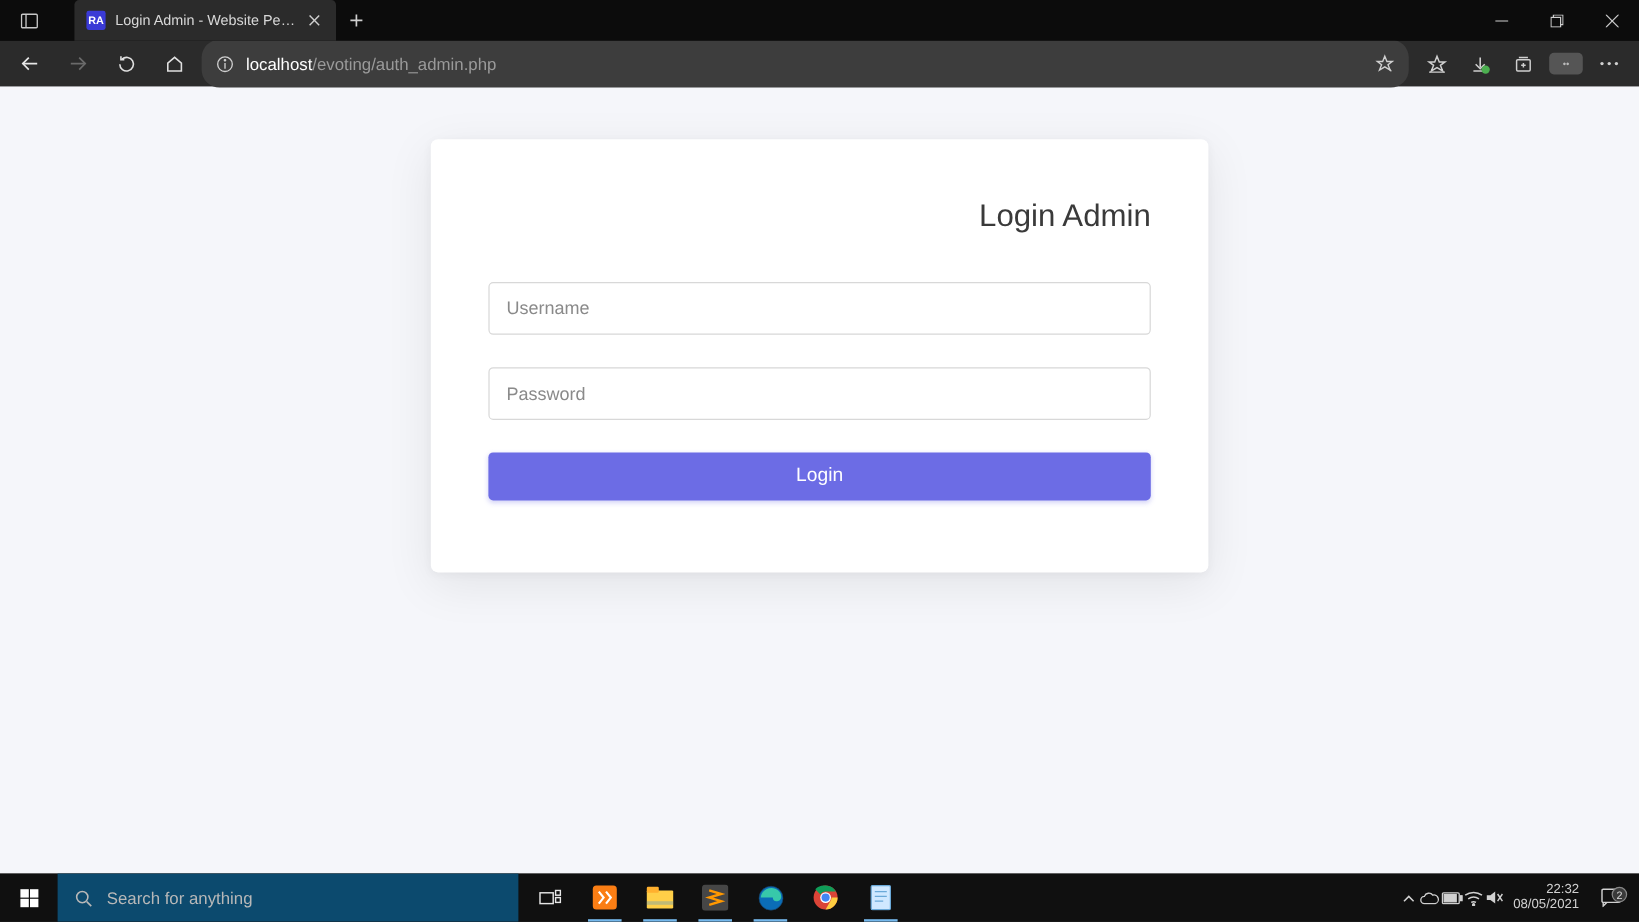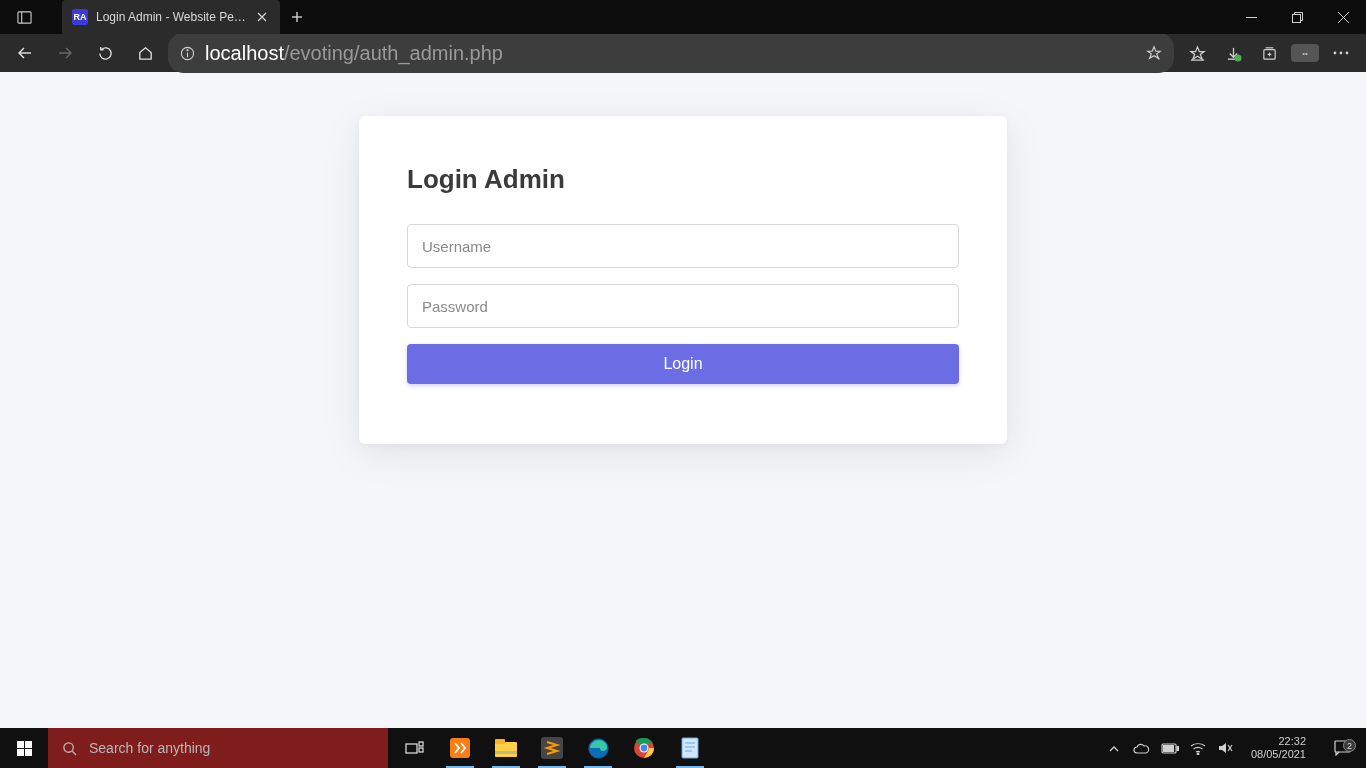--- a/index.html
+++ b/index.html
@@ -14,45 +14,45 @@
   .tab .tab-title { max-width:150px; white-space:nowrap; overflow:hidden; text-overflow:ellipsis; }
   .tab .tab-close { width:16px; height:16px; display:flex; align-items:center; justify-content:center; color:#cfcfcf; font-size:14px; }
   .newtab-btn { width:34px; display:flex; align-items:center; justify-content:center; color:#cfcfcf; font-size:18px; }
   .window-controls { position:absolute; right:0; top:0; height:34px; display:flex; }
   .window-controls > div { width:46px; display:flex; align-items:center; justify-content:center; color:#cfcfcf; }
   .window-controls svg { stroke:#cfcfcf; }
 
   .toolbar { height: 38px; background:#2b2b2b; display:flex; align-items:center; padding:0 8px; gap:6px; }
   .tool-btn { width:34px; height:30px; display:flex; align-items:center; justify-content:center; color:#cfcfcf; border-radius:4px; }
   .tool-btn.disabled { color:#6a6a6a; }
-  .addressbar { flex:1; height:40px; background:#3d3d3d; border-radius:15px; display:flex; align-items:center; padding:0 12px; gap:10px; color:#cfcfcf; font-size:20px; }
+  .addressbar { flex:1; height:40px; background:#3d3d3d; border-radius:15px; display:flex; align-items:center; padding:0 12px; gap:10px; color:#cfcfcf; font-size:14px; }
   .addr-host { color:#fff; }
   .addr-path { color:#9a9a9a; }
   .right-tools { display:flex; align-items:center; gap:2px; }
   .profile-pill { width:28px; height:18px; background:#555; border-radius:4px; color:#bbb; font-size:8px; display:flex; align-items:center; justify-content:center; }
 
   
   .viewport { width:100%; height: calc(768px - 34px - 38px - 40px); background:#f5f6fa; overflow:hidden; }
   .page-wrap { display:flex; justify-content:center; padding-top:44px; }
   .login-card { width:648px; background:#fff; border-radius:6px; box-shadow:0 10px 40px rgba(0,0,0,0.08), 0 2px 8px rgba(0,0,0,0.04); padding:48px 48px 60px 48px; }
-  .login-title { text-align:left; font-size:26px; color:#3a3a3a; font-weight:700; margin-bottom:29px; }
-  .form-field { width:100%; height:44px; border:1px solid #d8d8d8; border-radius:4px; padding:0 14px; font-size:15px; color:#333; margin-bottom:16px; outline:none; }
+  .login-title { text-align:right; font-size:26px; color:#3a3a3a; font-weight:400; margin-bottom:40px; }
+  .form-field { width:100%; height:44px; border:1px solid #d8d8d8; border-radius:4px; padding:0 14px; font-size:15px; color:#333; margin-bottom:27px; outline:none; }
   .form-field::placeholder { color:#8a8a8a; }
   .login-btn { width:100%; height:40px; background:#6c6ce5; color:#fff; border:none; border-radius:4px; font-size:16px; cursor:pointer; box-shadow:0 2px 4px rgba(108,108,229,0.3); }
 
   
   .taskbar { position:absolute; bottom:0; left:0; width:100%; height:40px; background:#101010; display:flex; align-items:stretch; color:#fff; }
   .start-btn { width:48px; display:flex; align-items:center; justify-content:center; }
   .win-logo { display:grid; grid-template-columns:7px 7px; grid-template-rows:7px 7px; gap:1px; }
   .win-logo span { background:#fff; }
-  .search-box { width:340px; background:#7f1d1d; display:flex; align-items:center; padding:0 14px; gap:12px; color:#b8b8b8; font-size:14px; }
+  .search-box { width:384px; background:#0c4a6e; display:flex; align-items:center; padding:0 14px; gap:12px; color:#b8b8b8; font-size:14px; }
   .task-icons { display:flex; align-items:center; gap:2px; margin-left:4px; }
   .task-icons .ticon { width:44px; height:40px; display:flex; align-items:center; justify-content:center; position:relative; }
   .ticon.active::after { content:""; position:absolute; bottom:0; left:8px; right:8px; height:2px; background:#76b9ed; }
-  .tray { margin-left:auto; display:flex; align-items:center; padding-right:4px; gap:10px; color:#d0d0d0; font-size:11px; }
+  .tray { margin-left:auto; display:flex; align-items:center; padding-right:4px; gap:0; color:#d0d0d0; font-size:11px; }
   .tray .clock { text-align:right; line-height:13px; padding:0 6px; }
   .tray-icn { width:18px; display:flex; align-items:center; justify-content:center; }
   .action-center { width:40px; display:flex; align-items:center; justify-content:center; position:relative; }
   .badge { position:absolute; bottom:4px; right:6px; background:#3a3a3a; border:1px solid #888; color:#ddd; font-size:9px; border-radius:50%; width:13px; height:13px; display:flex; align-items:center; justify-content:center; }
 
   svg { display:block; }
 </style>
 </head>
 <body>
 

